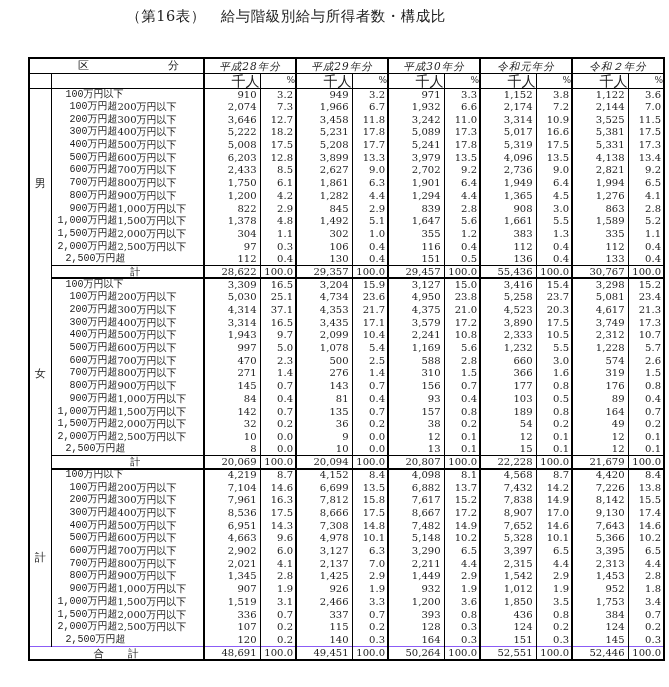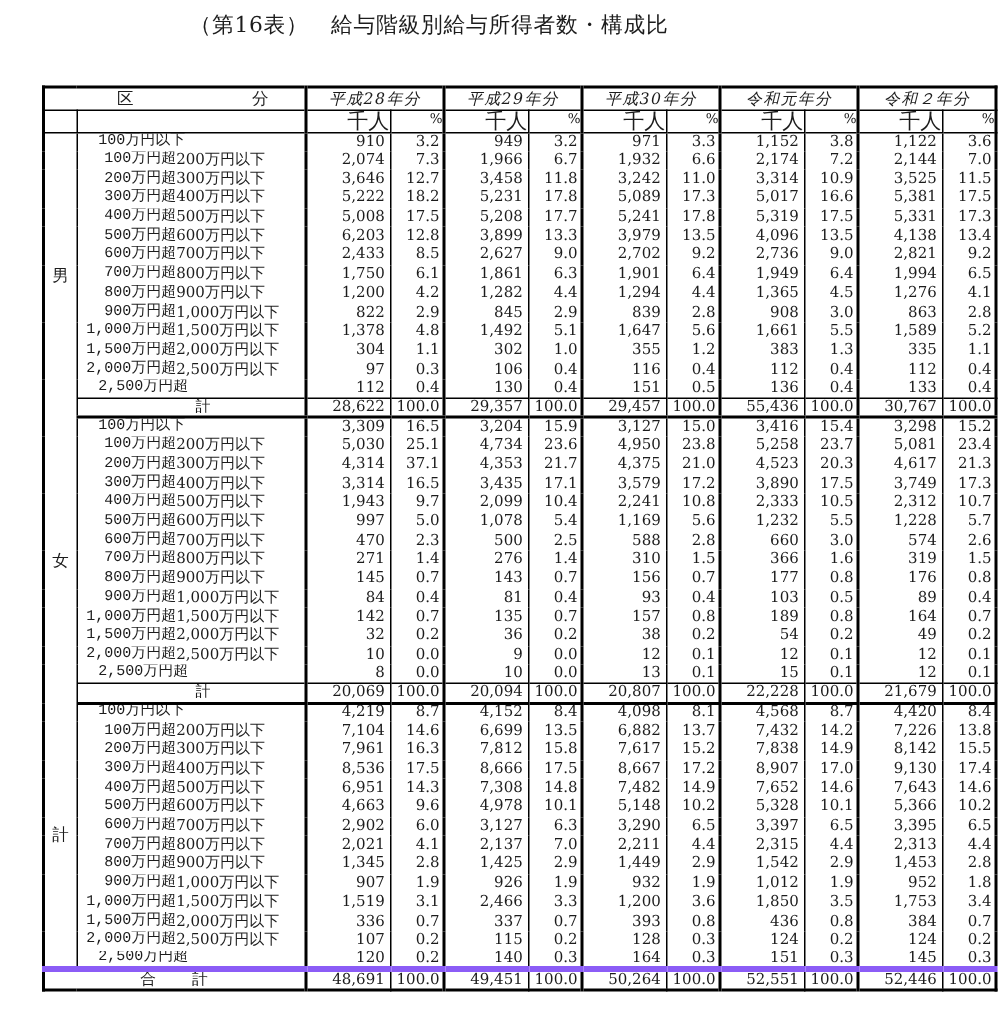--- a/index.html
+++ b/index.html
@@ -24,21 +24,21 @@
   .unit-p{text-align:right;padding-right:2px;font-size:9px;}
   .grp{text-align:center;font-size:11px;}
   .lblflex{display:flex;align-items:center;height:100%;font-size:10px;}
   .p1{width:66px;text-align:right;font-family:Liberation Mono, monospace;}
   .p1.single{width:auto;text-align:left;padding-left:14px;}
   .p2{flex:1;padding-right:3px;}
   td.num{text-align:right;padding-right:3px;font-size:10px;}
   td.pv{text-align:right;padding-right:2px;font-size:10px;}
   tr.sub td{border-top:1px solid #000;border-bottom:2px solid #000;}
   td.subl{text-align:center;padding-left:16px;font-size:10px;}
-  tr.grand td{border-top:4px solid #8b5cf6;}
+  tr.grand td{border-top:1px solid #8b5cf6;}
   tr.grand{height:13.5px;}
   td.grandl{text-align:center;font-size:10.5px;letter-spacing:1px;}
 </style>
 </head>
 <body>
 
 <div class="title">（第16表）　給与階級別給与所得者数・構成比</div>
 
 <table class="tbl" id="tbl">
   <colgroup>

